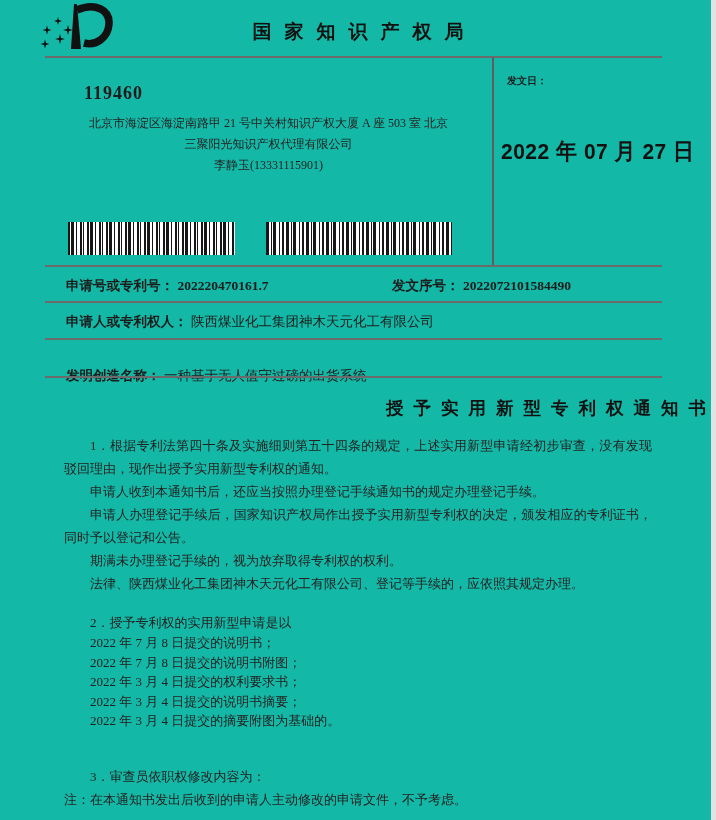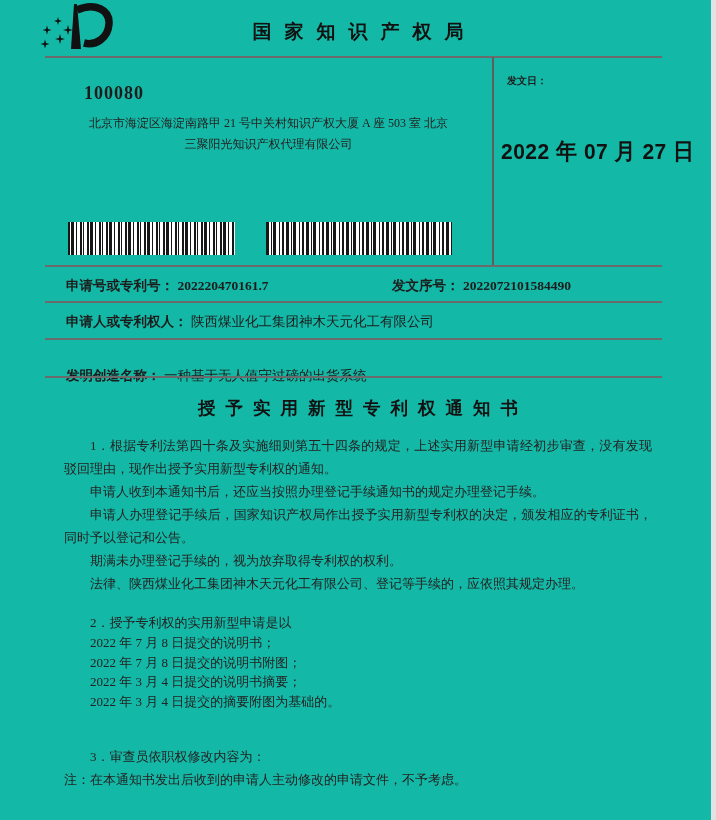--- a/index.html
+++ b/index.html
@@ -39,21 +39,21 @@
   .barcode-2{left:266px;width:186px;
     background:repeating-linear-gradient(90deg,#161616 0 3px,#fff 3px 5px,#161616 5px 6px,#fff 6px 7px,#161616 7px 10px,#fff 10px 13px,#161616 13px 14px,#fff 14px 16px,#161616 16px 18px,#fff 18px 20px);}
   .meta-row{position:absolute;font-size:13.5px;white-space:nowrap;}
   .meta-label{font-weight:bold;}
   .meta-num{font-weight:bold;}
   .mr1a{left:66px;top:277px;text-align:center;}
   .mr1b{left:392px;top:277px;}
   .mr2{left:66px;top:313px;}
   .mr3{left:66px;top:367px;}
   .notice-title{
-    position:absolute;left:0;top:396px;width:716px;text-align:center;
+    position:absolute;left:0;top:396px;width:716px;text-align:right;
     font-family:"Liberation Sans","DejaVu Sans",sans-serif;
     font-size:17.5px;font-weight:bold;letter-spacing:10px;color:#111;
     padding-left:10px;box-sizing:border-box;
   }
   .body{
     position:absolute;left:64px;top:434px;width:588px;
     font-size:13px;line-height:23px;text-align:justify;color:#222;
   }
   .body p{margin:0;text-indent:2em;}
   .sec2-intro{margin-top:18px !important;line-height:20px;}
@@ -76,24 +76,25 @@
         <polygon points="5,37.5 6,41 9.5,42 6,43 5,46.5 4,43 0.5,42 4,41"></polygon>
         <polygon points="34,2 37,2 41,47 31,47"></polygon>
       </g>
       <path d="M37,8 C55,0 70,8 69,22 C68,36 56,44 44,41" fill="none" stroke="#111" stroke-width="7.5"></path>
     </svg>
   </div>
   <div class="org-title">国家知识产权局</div>
   <div class="hline rule-header"></div>
   <div class="vline"></div>
 
-  <div class="postal">100080</div>
+  <div class="postal">119460</div>
   <div class="addr">
     <div>北京市海淀区海淀南路甲 21 号中关村知识产权大厦 A 座 503 室  北京</div>
     <div>三聚阳光知识产权代理有限公司</div>
+    <div>李静玉(13331115901)</div>
   </div>
 
   <div class="dispatch-label">发文日：</div>
   <div class="dispatch-date">2022 年 07 月 27 日</div>
 
   <div class="barcode barcode-1"></div>
   <div class="barcode barcode-2"></div>
 
   <div class="hline rule-r1"></div>
   <div class="meta-row mr1a">
@@ -121,20 +122,21 @@
   <div class="body">
     <p>1．根据专利法第四十条及实施细则第五十四条的规定，上述实用新型申请经初步审查，没有发现驳回理由，现作出授予实用新型专利权的通知。</p>
     <p>申请人收到本通知书后，还应当按照办理登记手续通知书的规定办理登记手续。</p>
     <p>申请人办理登记手续后，国家知识产权局作出授予实用新型专利权的决定，颁发相应的专利证书，同时予以登记和公告。</p>
     <p>期满未办理登记手续的，视为放弃取得专利权的权利。</p>
     <p>法律、陕西煤业化工集团神木天元化工有限公司、登记等手续的，应依照其规定办理。</p>
 
     <p class="sec2-intro">2．授予专利权的实用新型申请是以</p>
     <div class="basis-line">2022 年 7 月 8 日提交的说明书；</div>
     <div class="basis-line">2022 年 7 月 8 日提交的说明书附图；</div>
+    <div class="basis-line">2022 年 3 月 4 日提交的权利要求书；</div>
     <div class="basis-line">2022 年 3 月 4 日提交的说明书摘要；</div>
     <div class="basis-line">2022 年 3 月 4 日提交的摘要附图为基础的。</div>
 
     <p class="sec3-head">3．审查员依职权修改内容为：</p>
     <p class="note-line">注：在本通知书发出后收到的申请人主动修改的申请文件，不予考虑。</p>
   </div>
 
   <div class="edge-strip"></div>
 </div>
 

